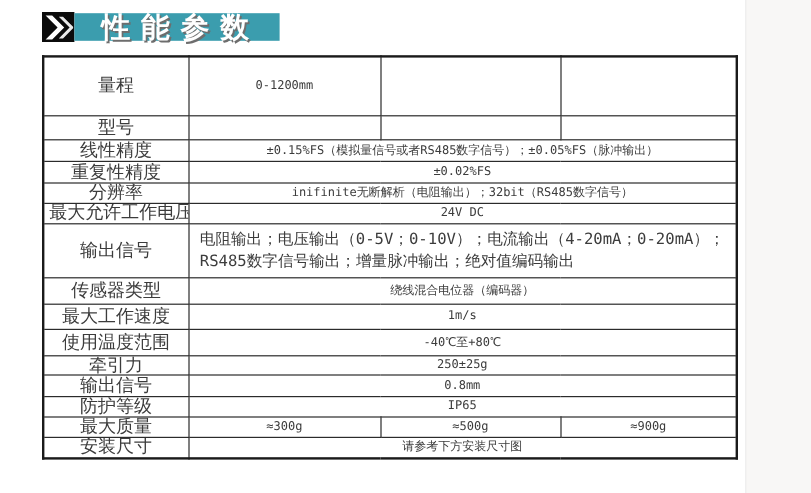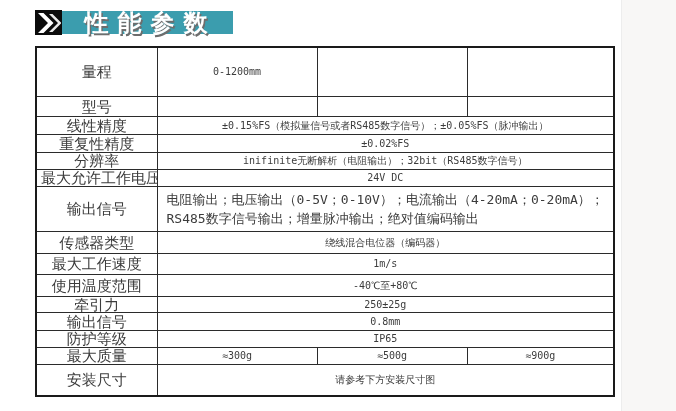--- a/index.html
+++ b/index.html
@@ -43,21 +43,21 @@
   .spec-table td.val{font-family:"DejaVu Sans Mono","Liberation Mono",monospace;font-size:10px;}
   .spec-table td.val-left{
     font-family:"DejaVu Sans Mono","Liberation Mono",monospace;font-size:13px;
     text-align:left;padding:3px 9px;white-space:normal;
   }
   .spec-table td.val-left .line{display:block;line-height:19px;}
   col.c0{width:121px;} col.c1{width:160px;} col.c2{width:150px;} col.c3{width:147px;}
   tr.r0{height:49px;} tr.r1{height:20px;} tr.r2{height:18px;} tr.r3{height:18px;}
   tr.r4{height:17px;} tr.r5{height:17px;} tr.r6{height:44px;} tr.r7{height:22px;}
   tr.r8{height:21px;} tr.r9{height:22px;} tr.r10{height:18px;} tr.r11{height:16px;}
-  tr.r12{height:18px;} tr.r13{height:17px;margin-top:44px;} tr.r14{height:17px;} tr.r15{height:32px;}
+  tr.r12{height:18px;} tr.r13{height:17px;margin-top:44px;} tr.r14{height:17px;} tr.r15{height:18px;}
 </style>
 </head>
 <body>
 
 <div class="right-band"></div>
 
 <div class="section-header">
   <div class="chev-box">
     <svg width="24" height="22" viewBox="0 0 24 22" aria-hidden="true">
       <polygon points="1,1 11,11 1,21 6.5,21 16.5,11 6.5,1" fill="#ffffff"></polygon>

